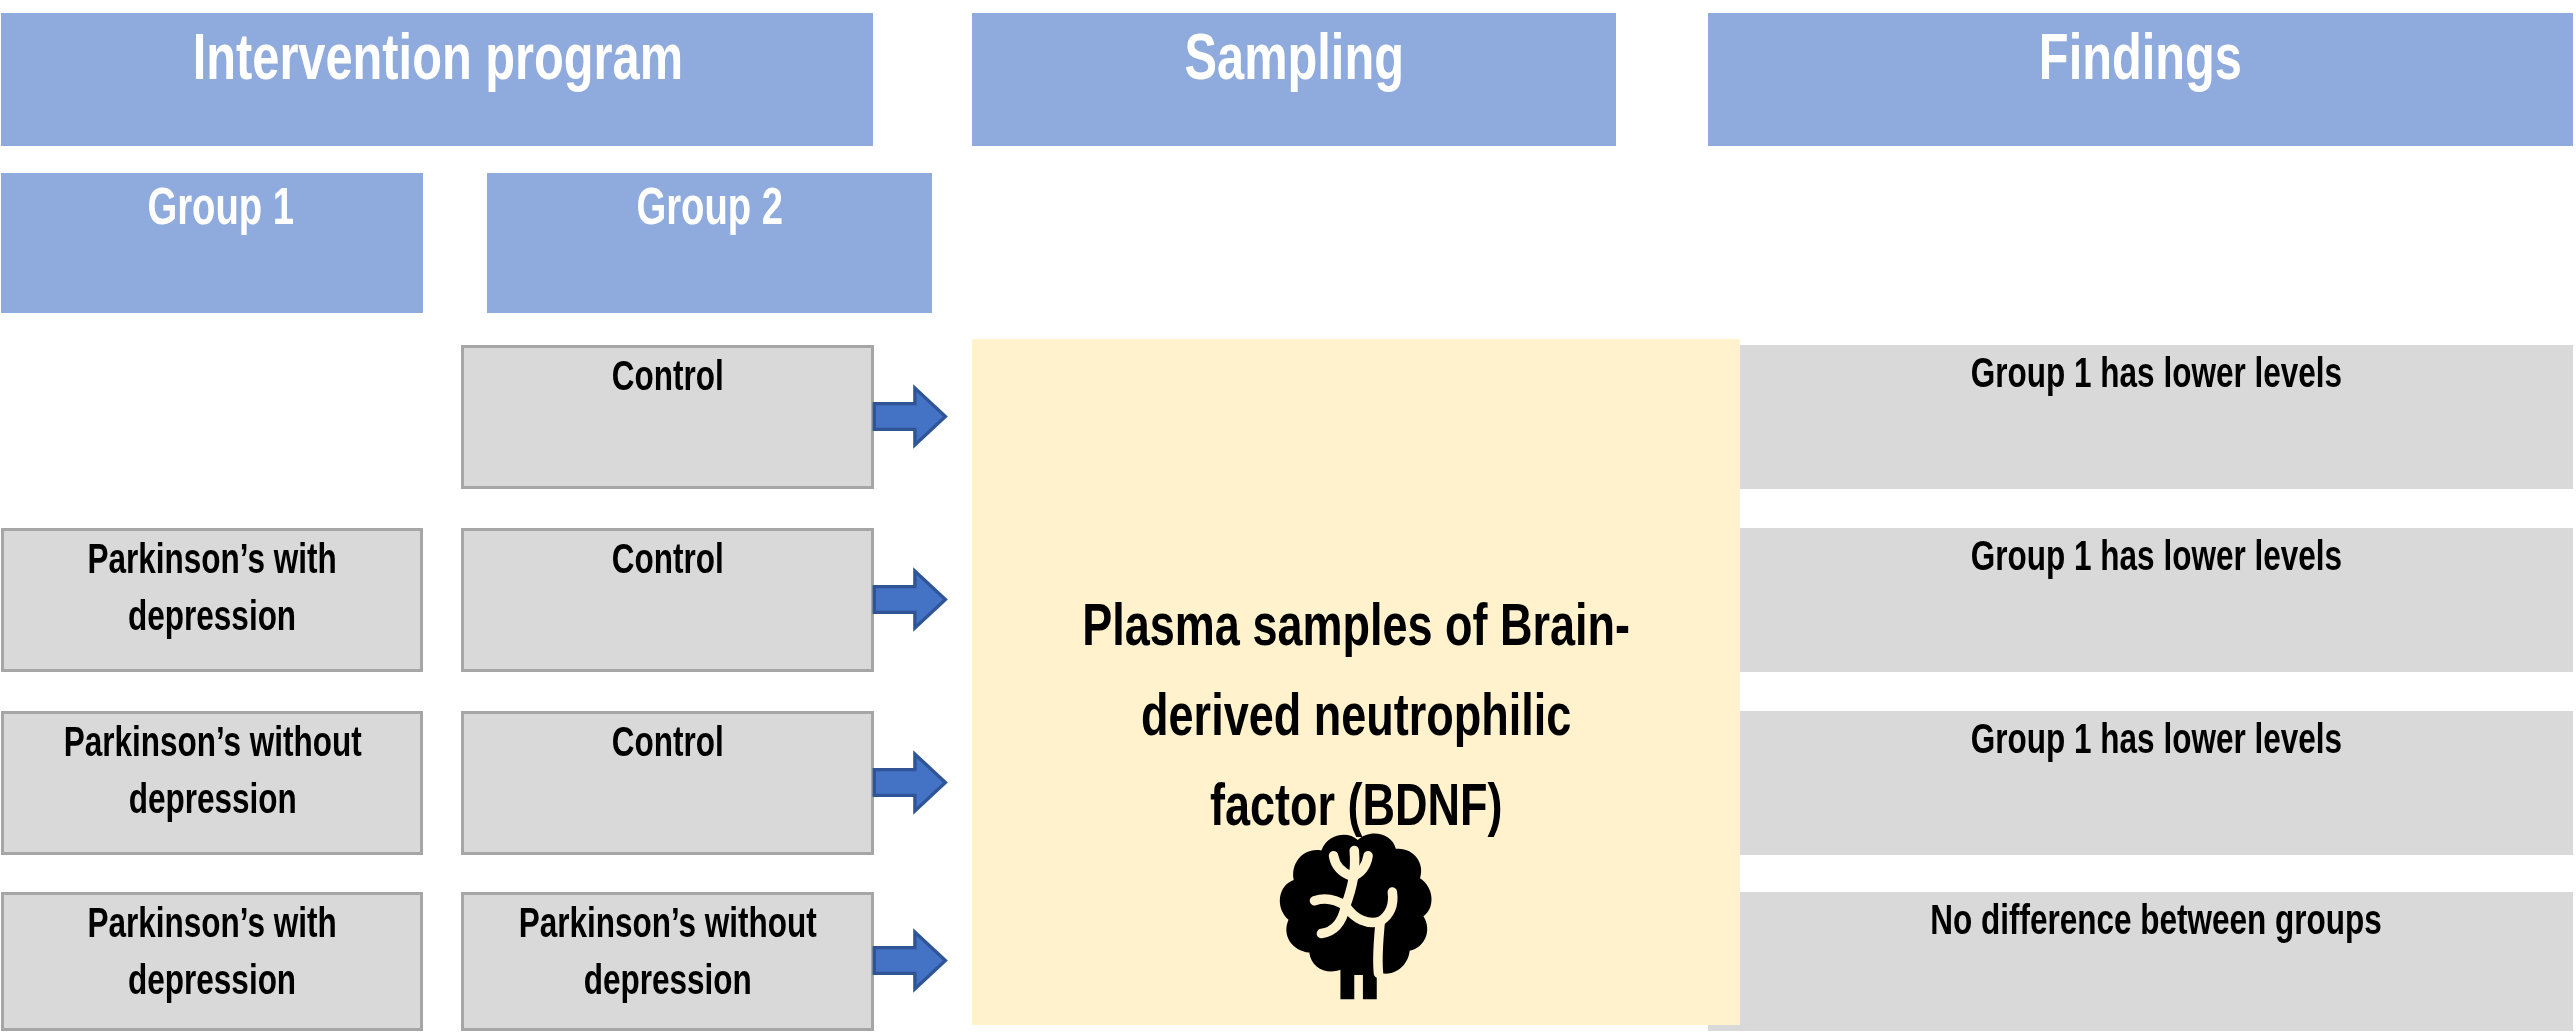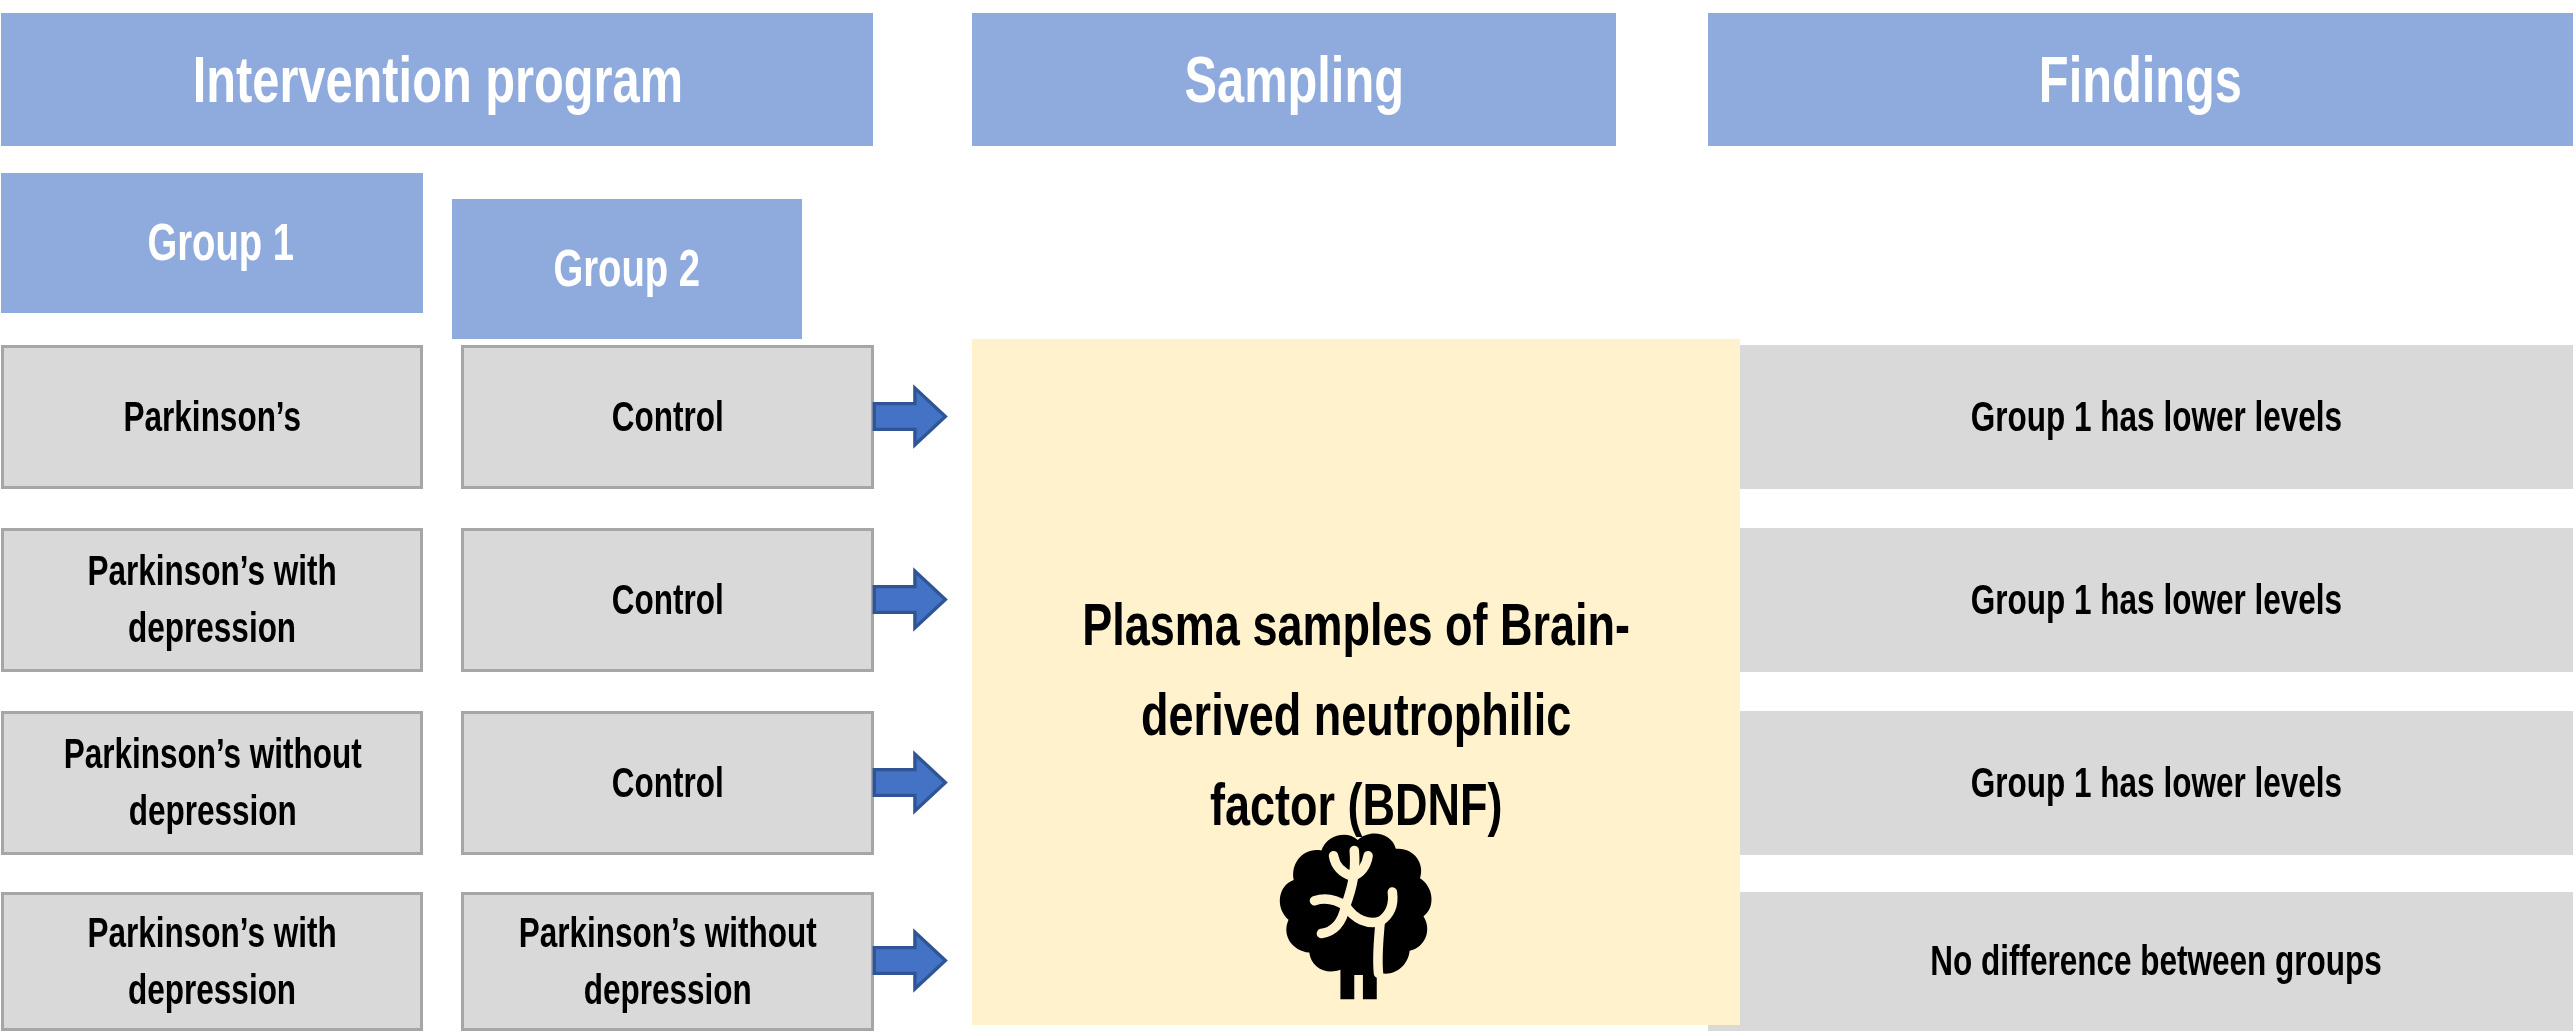--- a/index.html
+++ b/index.html
@@ -4,33 +4,33 @@
 <style>
   html,body{margin:0;padding:0;background:#ffffff;}
   #stage{
     position:relative;
     width:2576px;height:1034px;
     background:#ffffff;
     font-family:"Liberation Sans","DejaVu Sans",sans-serif;
     font-weight:bold;
     overflow:hidden;
   }
-  .box{position:absolute;display:flex;align-items:center;justify-content:center;box-sizing:border-box;text-align:center;}
+  .box{position:absolute;display:flex;justify-content:center;box-sizing:border-box;text-align:center;}
   .txt{display:inline-block;transform:scaleX(0.75);white-space:pre-line;text-align:center;line-height:1.35;}
 
   
   .hdr{background:var(--header-blue);color:var(--text-light);font-size:65px;top:13px;height:133px;}
   #hdr-int{left:1.4px;width:872px;}
   #hdr-samp{left:972px;width:644px;}
   #hdr-find{left:1708px;width:865px;}
 
   
   .grp{background:var(--header-blue);color:var(--text-light);font-size:51px;top:173px;height:140px;}
   #grp-1{left:1.4px;width:422px;padding-left:16px;}
-  #grp-2{left:452px;width:350px;margin-top:26px;}
+  #grp-2{left:487px;width:445px;}
 
   
   .cell{background:var(--box-gray);border:3.4px solid var(--box-gray-border);color:var(--text-dark);font-size:42px;height:144px;}
   .cellA{left:1.4px;width:422px;}
   .cellB{left:461px;width:413px;}
   .cellF{background:var(--box-gray);border:none;color:var(--text-dark);font-size:42px;left:1708px;width:865px;height:144px;padding-left:31px;}
   .r0{top:345px;} .r1{top:528px;} .r2{top:711px;} .r3{top:892px;height:139px;}
 
   
   .arrow{position:absolute;width:77px;height:65px;}
@@ -58,23 +58,20 @@
     <span class="txt">Sampling</span>
   </div>
 
   <div class="box grp" id="grp-1">
     <span class="txt">Group 1</span>
   </div>
   <div class="box grp" id="grp-2">
     <span class="txt">Group 2</span>
   </div>
 
-  <div class="box cell cellA r0">
-    <span class="txt">Parkinson’s</span>
-  </div>
   <div class="box cell cellB r0">
     <span class="txt">Control</span>
   </div>
   <svg class="arrow aL ar0" viewBox="0 0 113 96">
     <polygon points="3,29 63,29 63,6 108,48 63,90 63,67 3,67" fill="var(--arrow-fill)" stroke="var(--arrow-border)" stroke-width="5"></polygon>
   </svg>
   <svg class="arrow aR ar0" viewBox="0 0 113 96">
     <polygon points="3,29 63,29 63,6 108,48 63,90 63,67 3,67" fill="var(--arrow-fill)" stroke="var(--arrow-border)" stroke-width="5"></polygon>
   </svg>
   <div class="box cellF r0">

